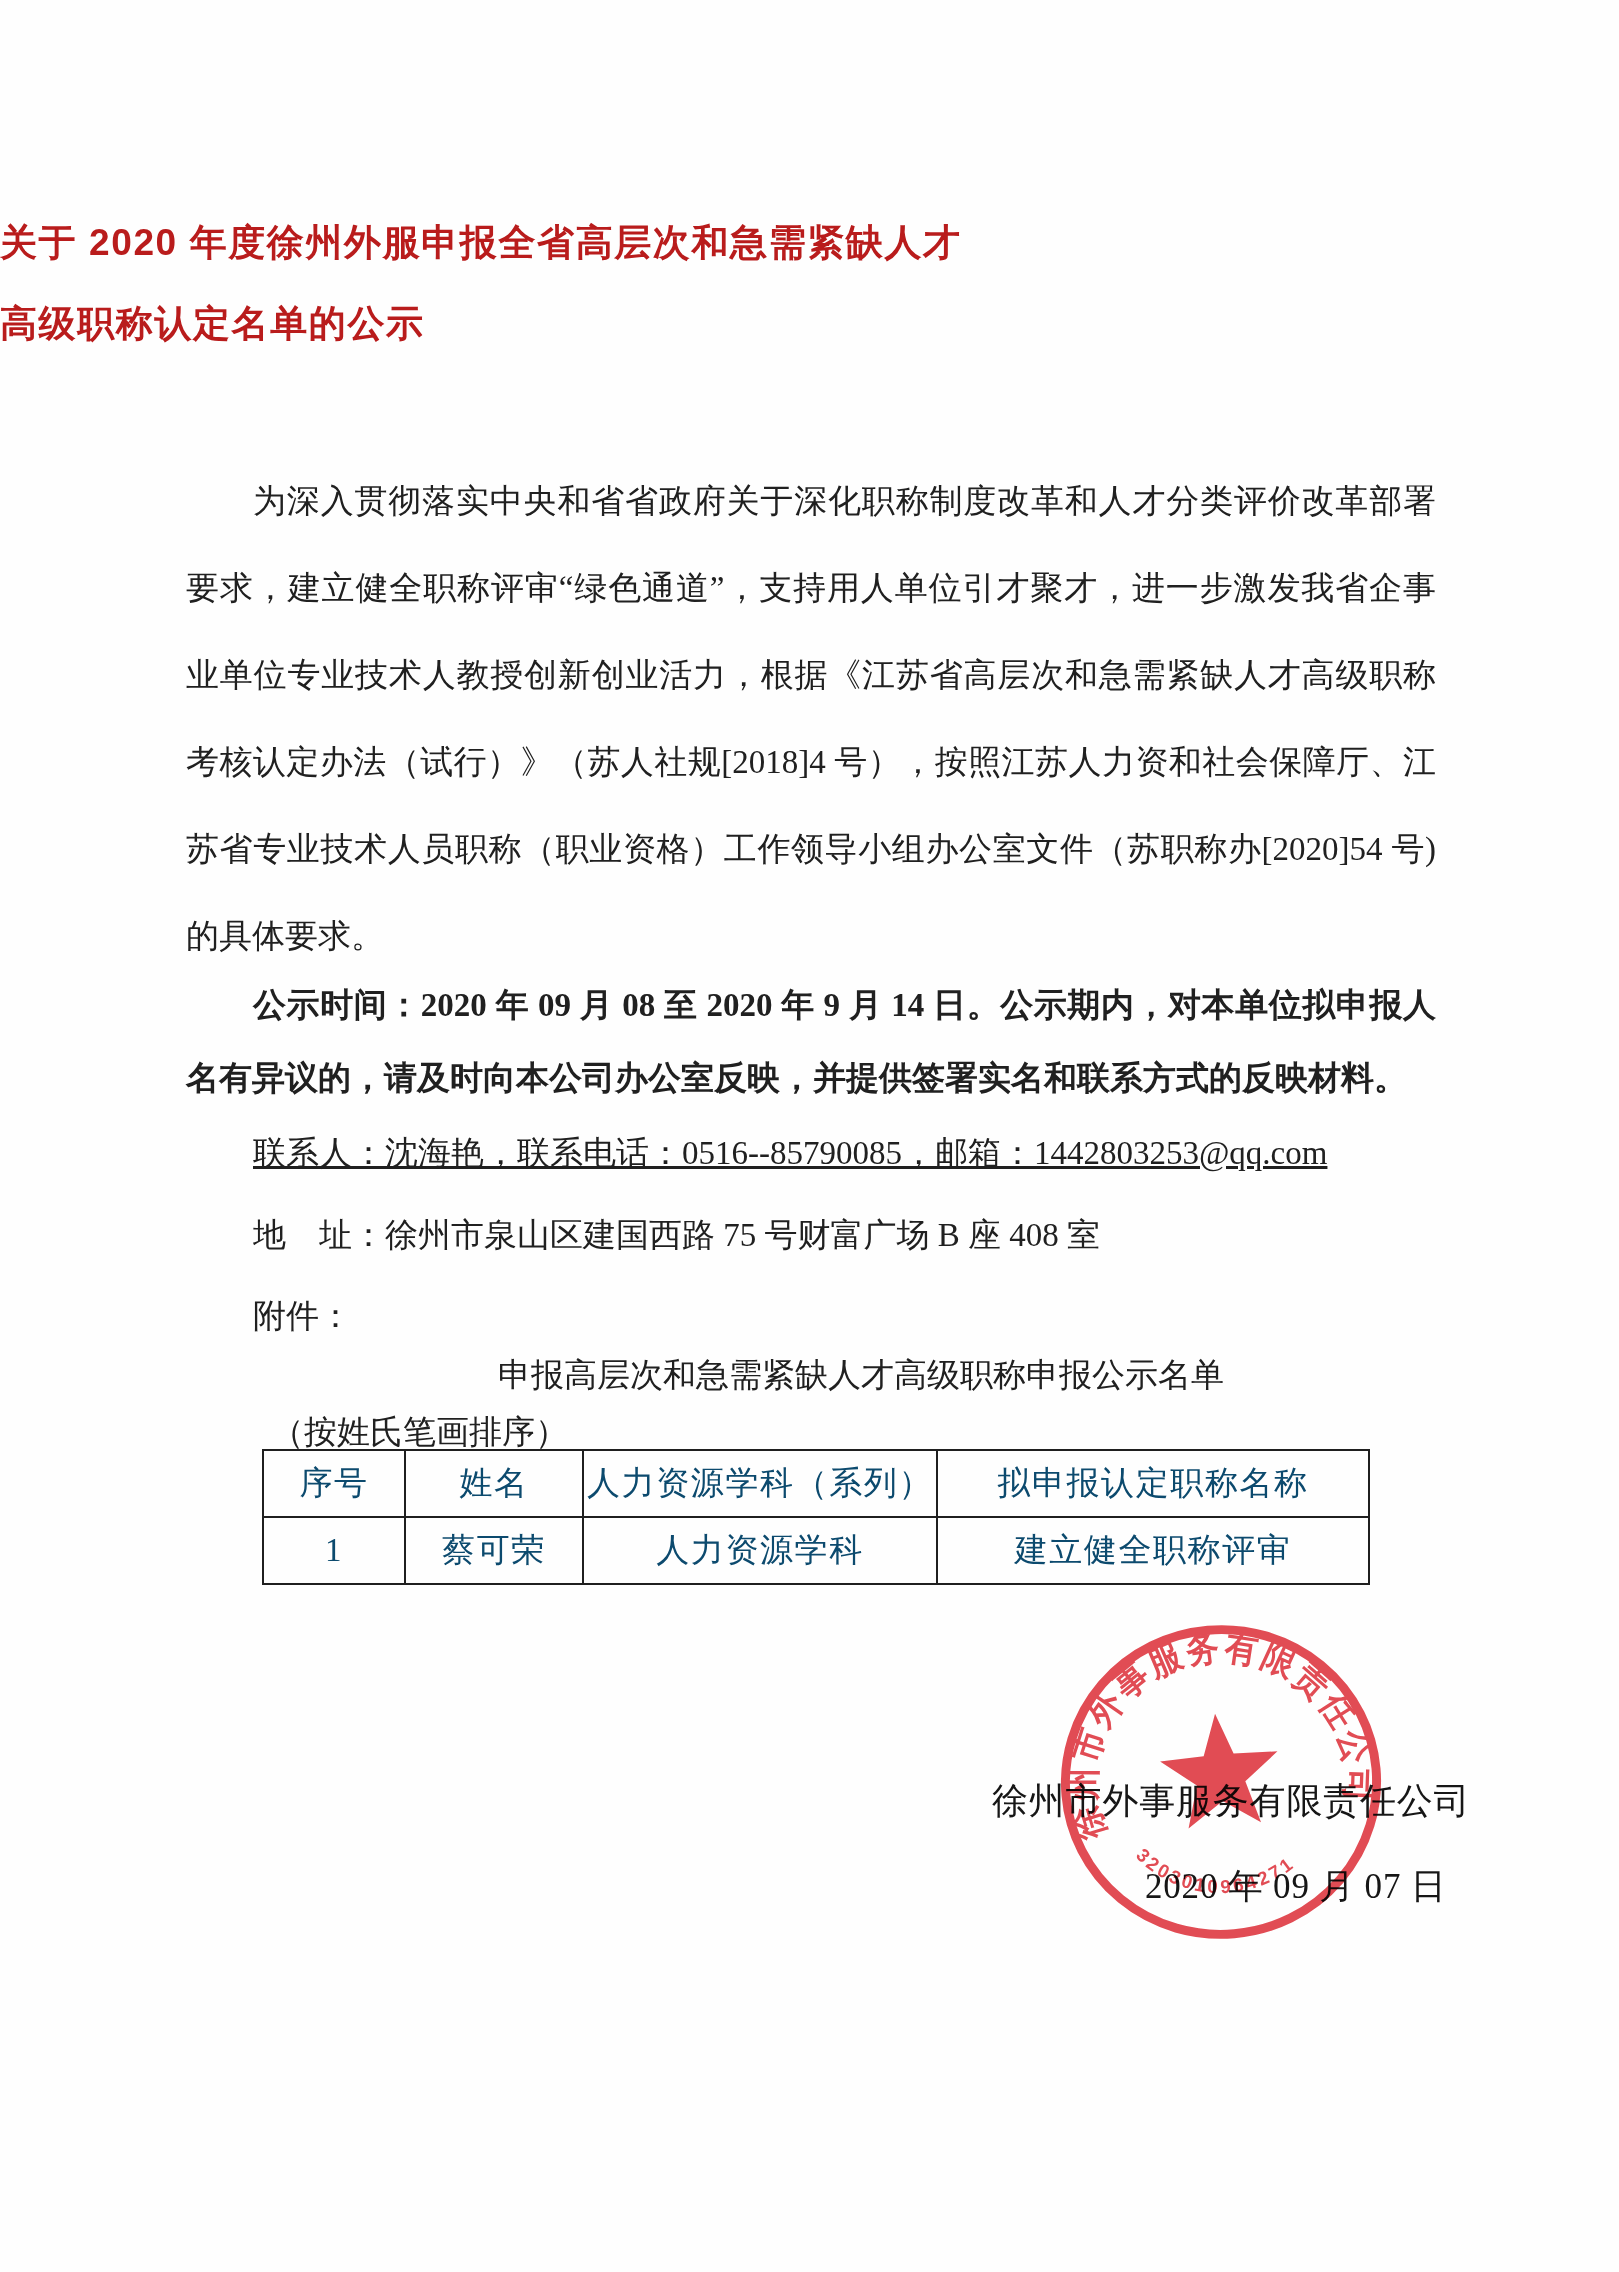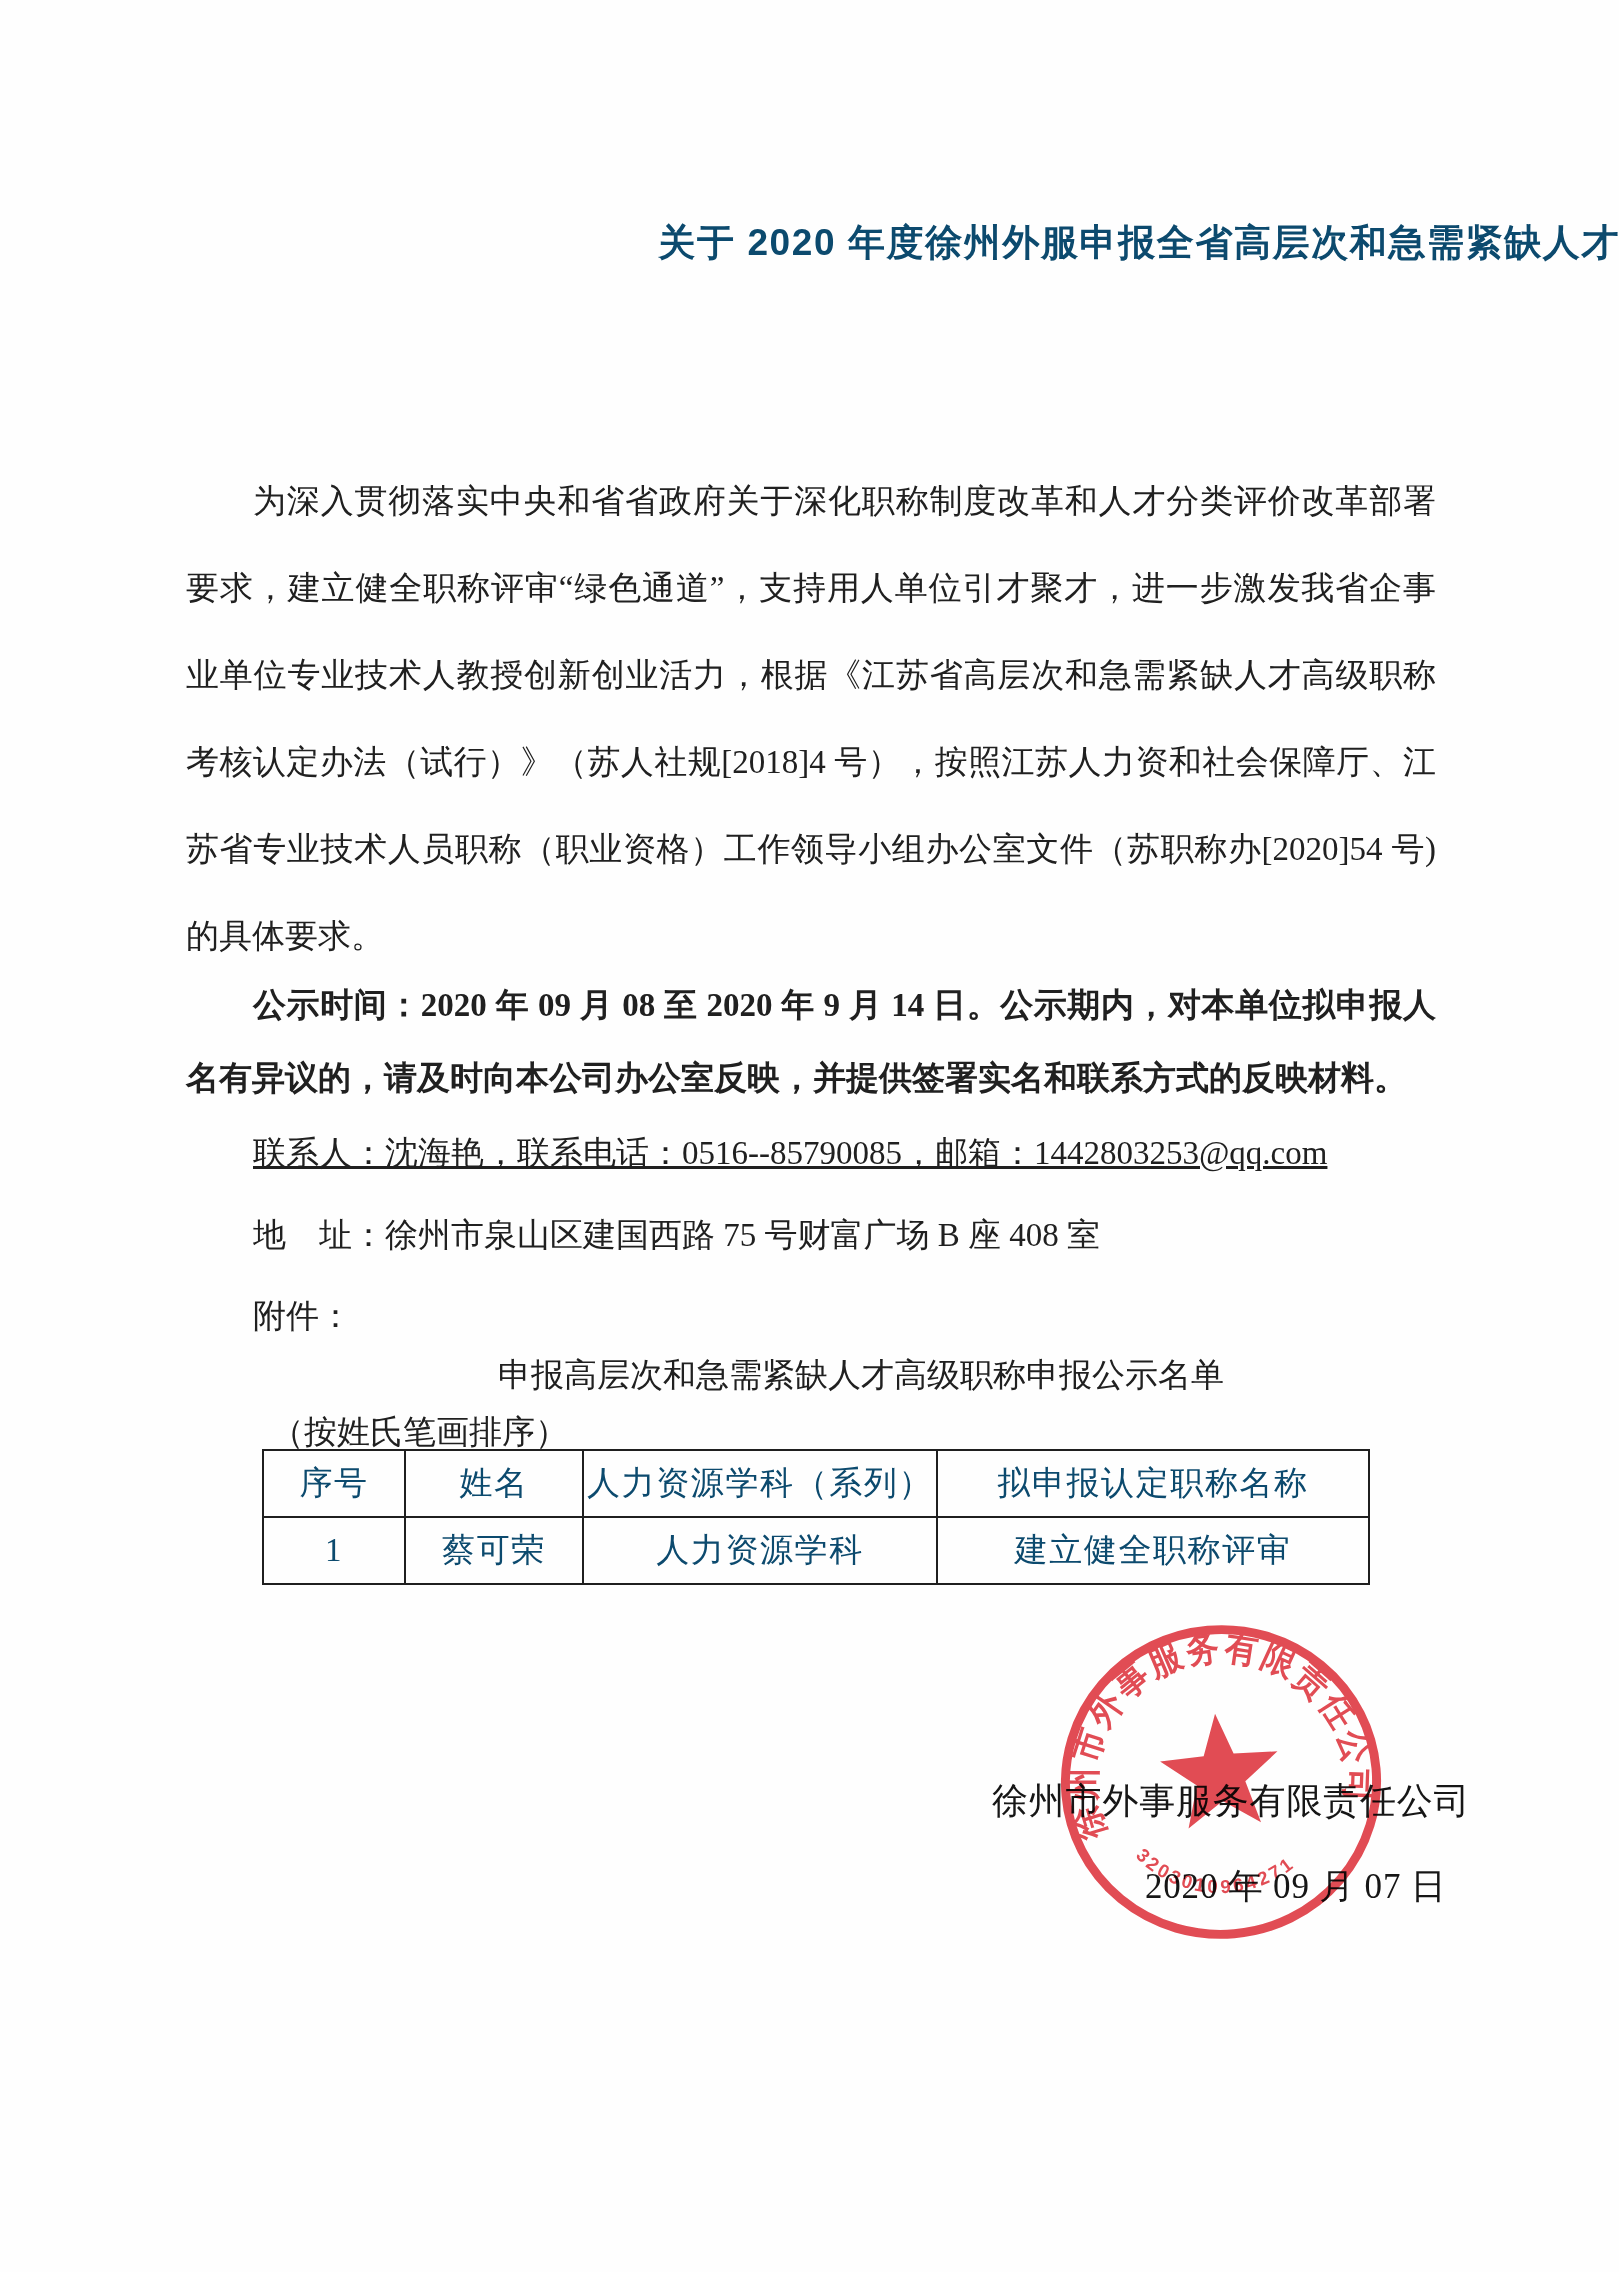--- a/index.html
+++ b/index.html
@@ -10,27 +10,27 @@
     background: #fefefe;
     overflow: hidden;
     font-family: "Liberation Serif", serif;
     color: #1e1e1e;
   }
   .doc-title {
     position: absolute;
     top: 202px;
     left: 0;
     width: 100%;
-    text-align: right;
+    text-align: left;
     font-family: "Liberation Sans", sans-serif;
     font-weight: 700;
     font-size: 37px;
     line-height: 81px;
     letter-spacing: 1.6px;
-    color: #0c4a6e;
+    color: #b91c1c;
   }
   .para {
     position: absolute;
     left: 186px;
     width: 1250px;
     font-size: 33px;
     text-align: justify;
     color: #202020;
   }
   .p1 { top: 425px;  line-height: 87px; text-indent: 67px; }
@@ -97,20 +97,21 @@
     font-weight: 700;
   }
 </style>
 </head>
 <body>
 
 <div class="page">
 
   <div class="doc-title">
     <div>关于 2020 年度徐州外服申报全省高层次和急需紧缺人才</div>
+    <div>高级职称认定名单的公示</div>
   </div>
 
   <p class="para p1">为深入贯彻落实中央和省省政府关于深化职称制度改革和人才分类评价改革部署要求，建立健全职称评审“绿色通道”，支持用人单位引才聚才，进一步激发我省企事业单位专业技术人教授创新创业活力，根据《江苏省高层次和急需紧缺人才高级职称考核认定办法（试行）》（苏人社规[2018]4 号），按照江苏人力资和社会保障厅、江苏省专业技术人员职称（职业资格）工作领导小组办公室文件（苏职称办[2020]54 号)的具体要求。</p>
 
   <p class="para p2">公示时间：2020 年 09 月 08 至 2020 年 9 月 14 日。公示期内，对本单位拟申报人名有异议的，请及时向本公司办公室反映，并提供签署实名和联系方式的反映材料。</p>
 
   <p class="para single-line contact">联系人：沈海艳，联系电话：0516--85790085，邮箱：1442803253@qq.com</p>
 
   <p class="para single-line address">地　址：徐州市泉山区建国西路 75 号财富广场 B 座 408 室</p>
 

